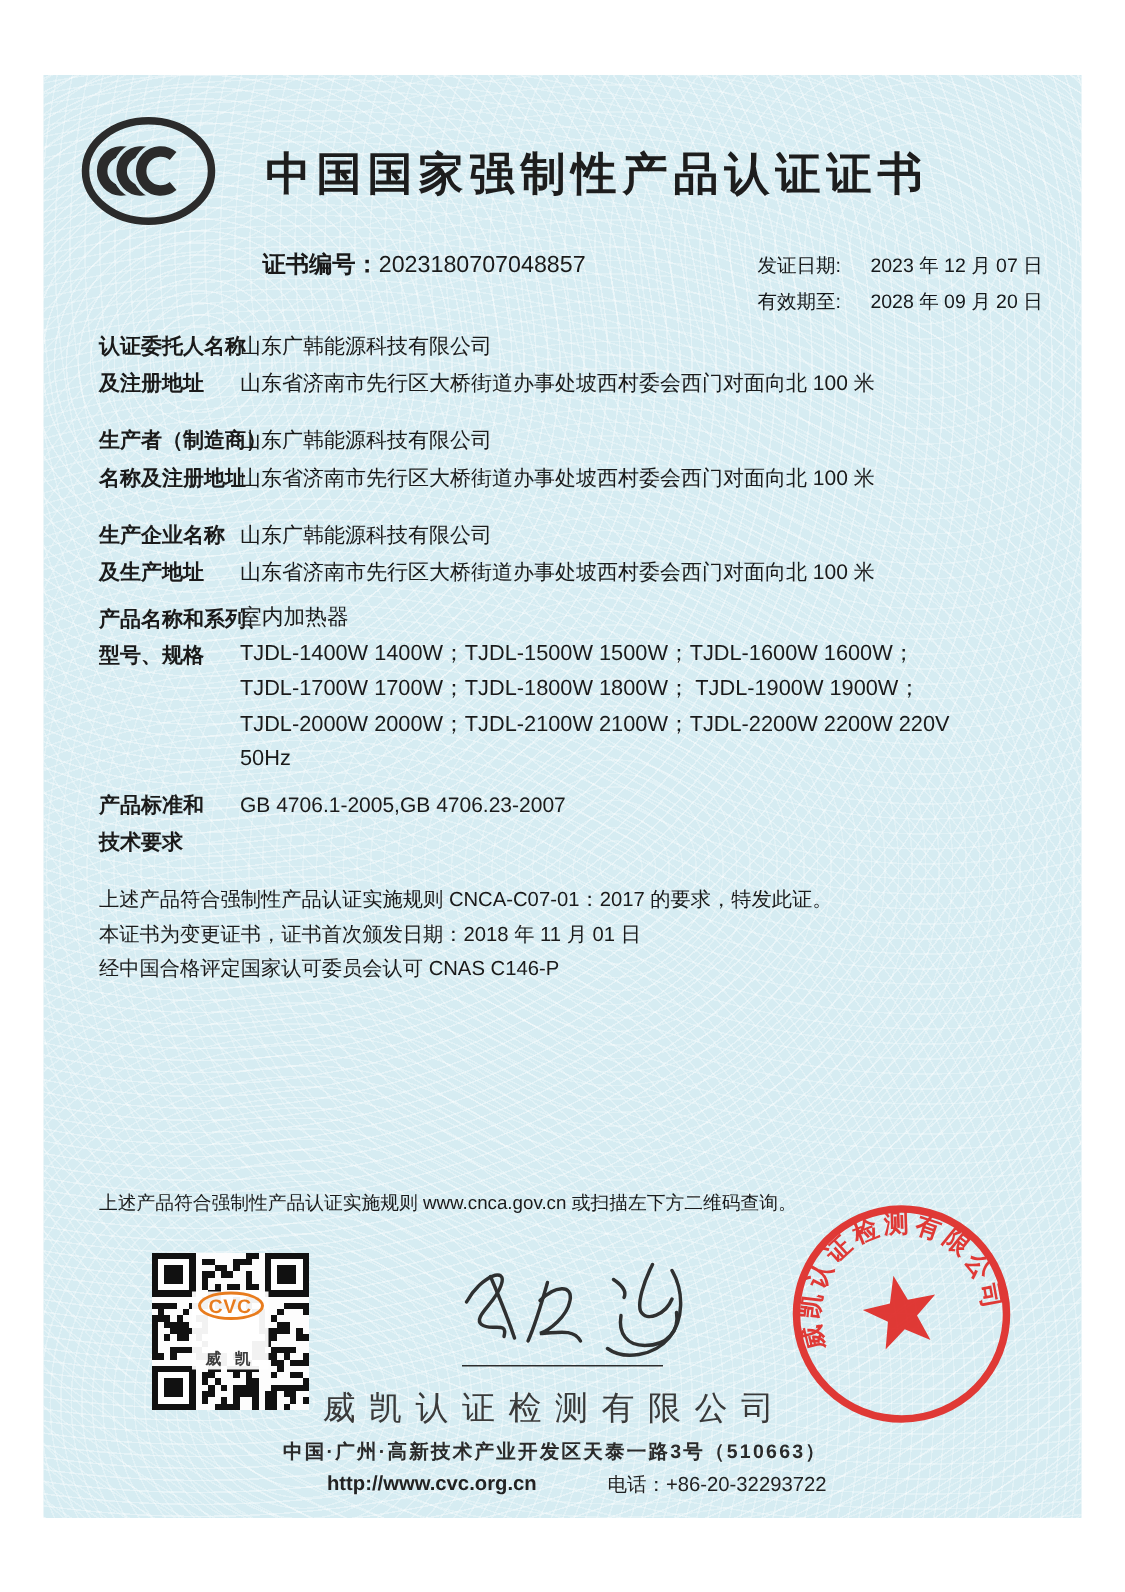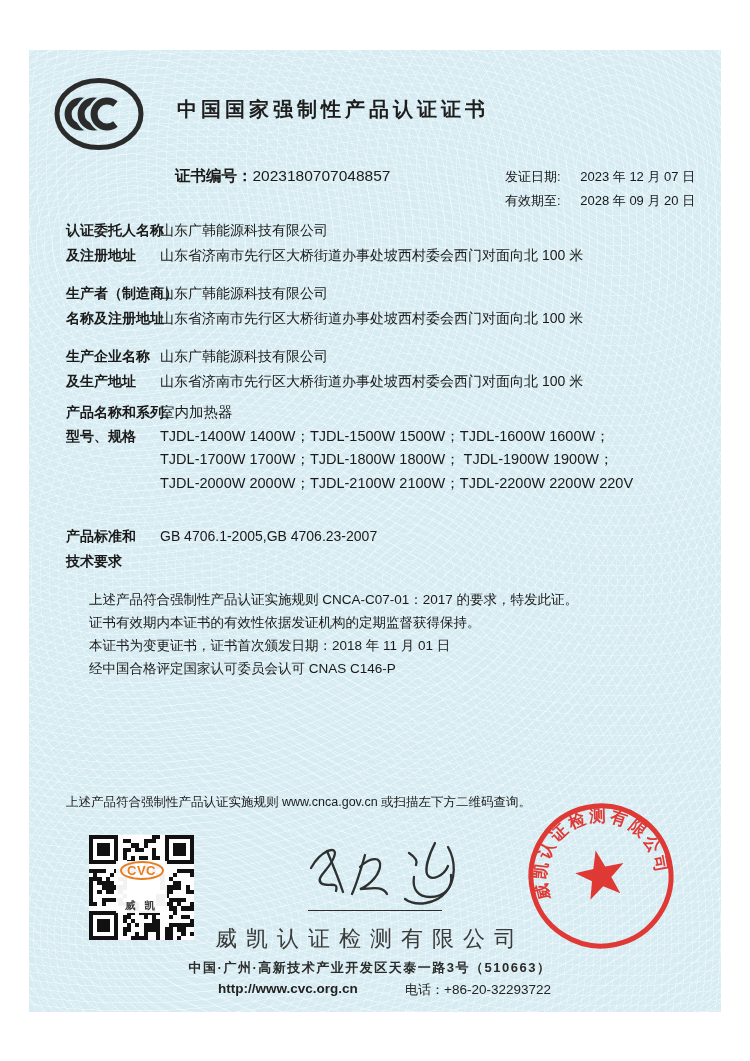--- a/index.html
+++ b/index.html
@@ -10,43 +10,43 @@
     background-image:
       repeating-radial-gradient(circle at 15% 20%, rgba(255,255,255,.38) 0 1px, rgba(255,255,255,0) 1px 8px),
       repeating-radial-gradient(circle at 85% 12%, rgba(255,255,255,.30) 0 1px, rgba(255,255,255,0) 1px 10px),
       repeating-radial-gradient(circle at 55% 55%, rgba(255,255,255,.26) 0 1px, rgba(255,255,255,0) 1px 9px),
       repeating-radial-gradient(circle at 25% 92%, rgba(255,255,255,.30) 0 1px, rgba(255,255,255,0) 1px 7px);
     overflow:hidden; }
 
   .logo-svg { position:absolute; left:24px; top:26px; width:92px; height:76px; }
 
   .title { position:absolute; left:148px; top:46px; width:530px;
-    font-size:20px; font-weight:bold; letter-spacing:4px; color:#1d1d1d; white-space:nowrap; }
+    font-size:30px; font-weight:bold; letter-spacing:4px; color:#1d1d1d; white-space:nowrap; }
 
   .certno { position:absolute; left:146px; top:116px; font-size:15.5px; white-space:nowrap; }
   .certno b { font-weight:bold; }
 
   .daterow { position:absolute; left:476px; font-size:13px; white-space:nowrap; color:#16181a; }
   .daterow .dlabel { display:inline-block; }
   .daterow .dval { display:inline-block; margin-left:16px; }
 
   .block { position:absolute; left:0; width:692px; }
   .block .lab { position:absolute; left:37px; font-weight:bold; white-space:nowrap; }
   .block .val { position:absolute; left:131px; width:545px; }
   .lh25 .lab, .lh25 .val { font-size:14px; line-height:25px; }
   .lh23 .lab { font-size:14px; line-height:23.5px; }
   .lh23 .val { font-size:14.5px; line-height:23.5px; }
   .val div, .lab div { white-space:nowrap; }
 
-  .statement { position:absolute; left:37px; top:538px; font-size:13.5px; line-height:23px; width:640px;margin-left:23px; }
+  .statement { position:absolute; left:37px; top:538px; font-size:13.5px; line-height:23px; width:640px; }
   .statement div { white-space:nowrap; }
 
   .note { position:absolute; left:37px; top:744px; font-size:12.5px; white-space:nowrap; }
 
-  .qr { position:absolute; left:60px; top:785px; width:120px; height:105px; }
+  .qr { position:absolute; left:72px; top:785px; width:120px; height:105px; }
   .qr svg { width:105px; height:105px; display:block; }
   .qr-center { position:absolute; left:27px; top:26px; width:51px; height:52px;
     background:rgba(255,255,255,.95); display:flex; flex-direction:column;
     align-items:center; justify-content:center; }
   .cvc-oval { width:44px; height:25px; border:2.5px solid #e87c1e; border-radius:50%;
     display:flex; align-items:center; justify-content:center;
     color:#e87c1e; font-weight:bold; font-size:13px; letter-spacing:.5px; }
   .cvc-sub { font-size:10.5px; color:#3c3c3c; font-weight:bold; letter-spacing:3px; margin-top:19px; }
 
   .sig-svg { position:absolute; left:268px; top:778px; width:175px; height:84px; }
@@ -130,36 +130,36 @@
   <div class="block lh23" style="top:351px">
     <div class="lab">
       <div>产品名称和系列、</div>
       <div>型号、规格</div>
     </div>
     <div class="val">
       <div>室内加热器</div>
       <div>TJDL-1400W 1400W；TJDL-1500W 1500W；TJDL-1600W 1600W；</div>
       <div>TJDL-1700W 1700W；TJDL-1800W 1800W；  TJDL-1900W 1900W；</div>
       <div>TJDL-2000W 2000W；TJDL-2100W 2100W；TJDL-2200W 2200W 220V</div>
+      <div>50Hz</div>
     </div>
   </div>
 
   <div class="block lh25" style="top:474px">
     <div class="lab">
       <div>产品标准和</div>
       <div>技术要求</div>
     </div>
     <div class="val">
       <div>GB 4706.1-2005,GB 4706.23-2007</div>
     </div>
   </div>
 
   <div class="statement">
     <div>上述产品符合强制性产品认证实施规则 CNCA-C07-01：2017 的要求，特发此证。</div>
-    <div>证书有效期内本证书的有效性依据发证机构的定期监督获得保持。</div>
     <div>本证书为变更证书，证书首次颁发日期：2018 年 11 月 01 日</div>
     <div>经中国合格评定国家认可委员会认可 CNAS C146-P</div>
   </div>
 
   <div class="note">上述产品符合强制性产品认证实施规则 www.cnca.gov.cn 或扫描左下方二维码查询。</div>
 
   <div class="qr">
     <svg id="qr-svg" viewBox="0 0 25 25" shape-rendering="crispEdges">
         <rect x="0" y="0" width="25" height="25" fill="#fdfdfd"></rect>
         <rect x="0" y="0" width="7" height="7" fill="#111"></rect>

